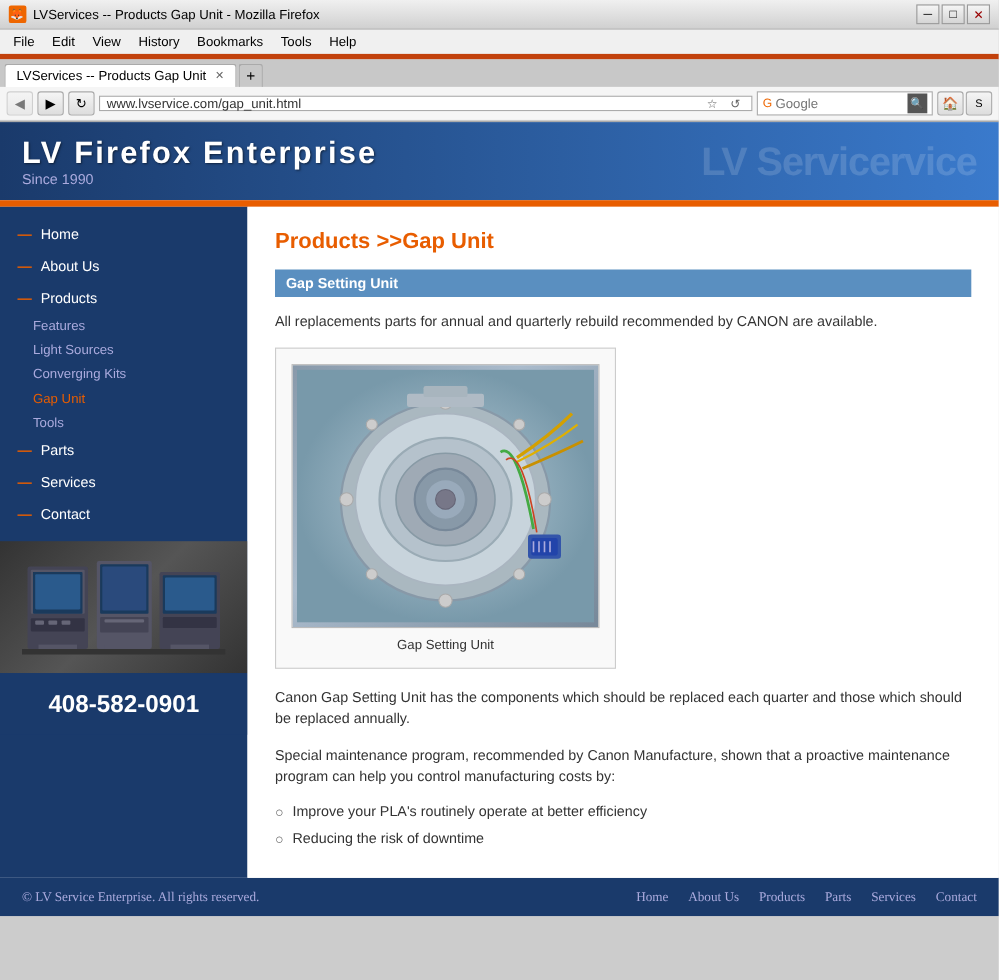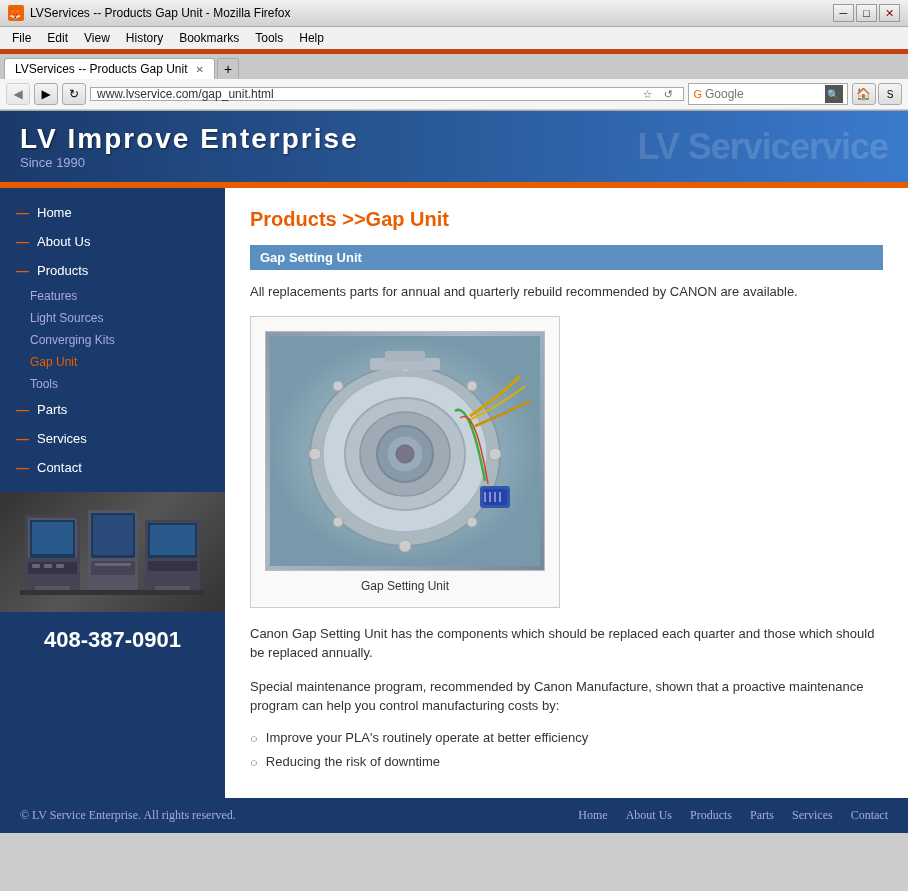--- a/index.html
+++ b/index.html
@@ -118,21 +118,21 @@
       <div class="nav-btn">🏠</div>
       <div class="nav-btn" style="font-size:10px;">S</div>
     </div>
   </div>
 </div>
 
 <div class="website">
 
   <div class="site-header">
     <div class="site-logo">
-      <h1>LV  Improve  Enterprise</h1>
+      <h1>LV  Firefox  Enterprise</h1>
       <p>Since 1990</p>
     </div>
     <div class="header-watermark">LV Servicervice</div>
   </div>
   <div class="orange-bar"></div>
 
   <div class="site-content">
 
     <div class="sidebar">
       <nav class="sidebar-nav">
@@ -204,21 +204,21 @@
           <rect x="128" y="66" width="49" height="10" fill="#334" rx="1"></rect>
 
           <rect x="0" y="95" width="185" height="5" fill="#333"></rect>
           <rect x="15" y="91" width="35" height="4" fill="#556"></rect>
           <rect x="75" y="91" width="35" height="4" fill="#556"></rect>
           <rect x="135" y="91" width="35" height="4" fill="#556"></rect>
         </svg>
       </div>
 
       <div class="phone-box">
-        <div class="phone-num">408-387-0901</div>
+        <div class="phone-num">408-582-0901</div>
       </div>
     </div>
 
     <div class="main-content">
       <div class="page-title">Products &gt;&gt;Gap Unit</div>
       <div class="section-header">Gap Setting Unit</div>
       <p class="content-text">All replacements parts for annual and quarterly rebuild recommended by CANON are available.</p>
 
       
       <div class="product-image-box">

